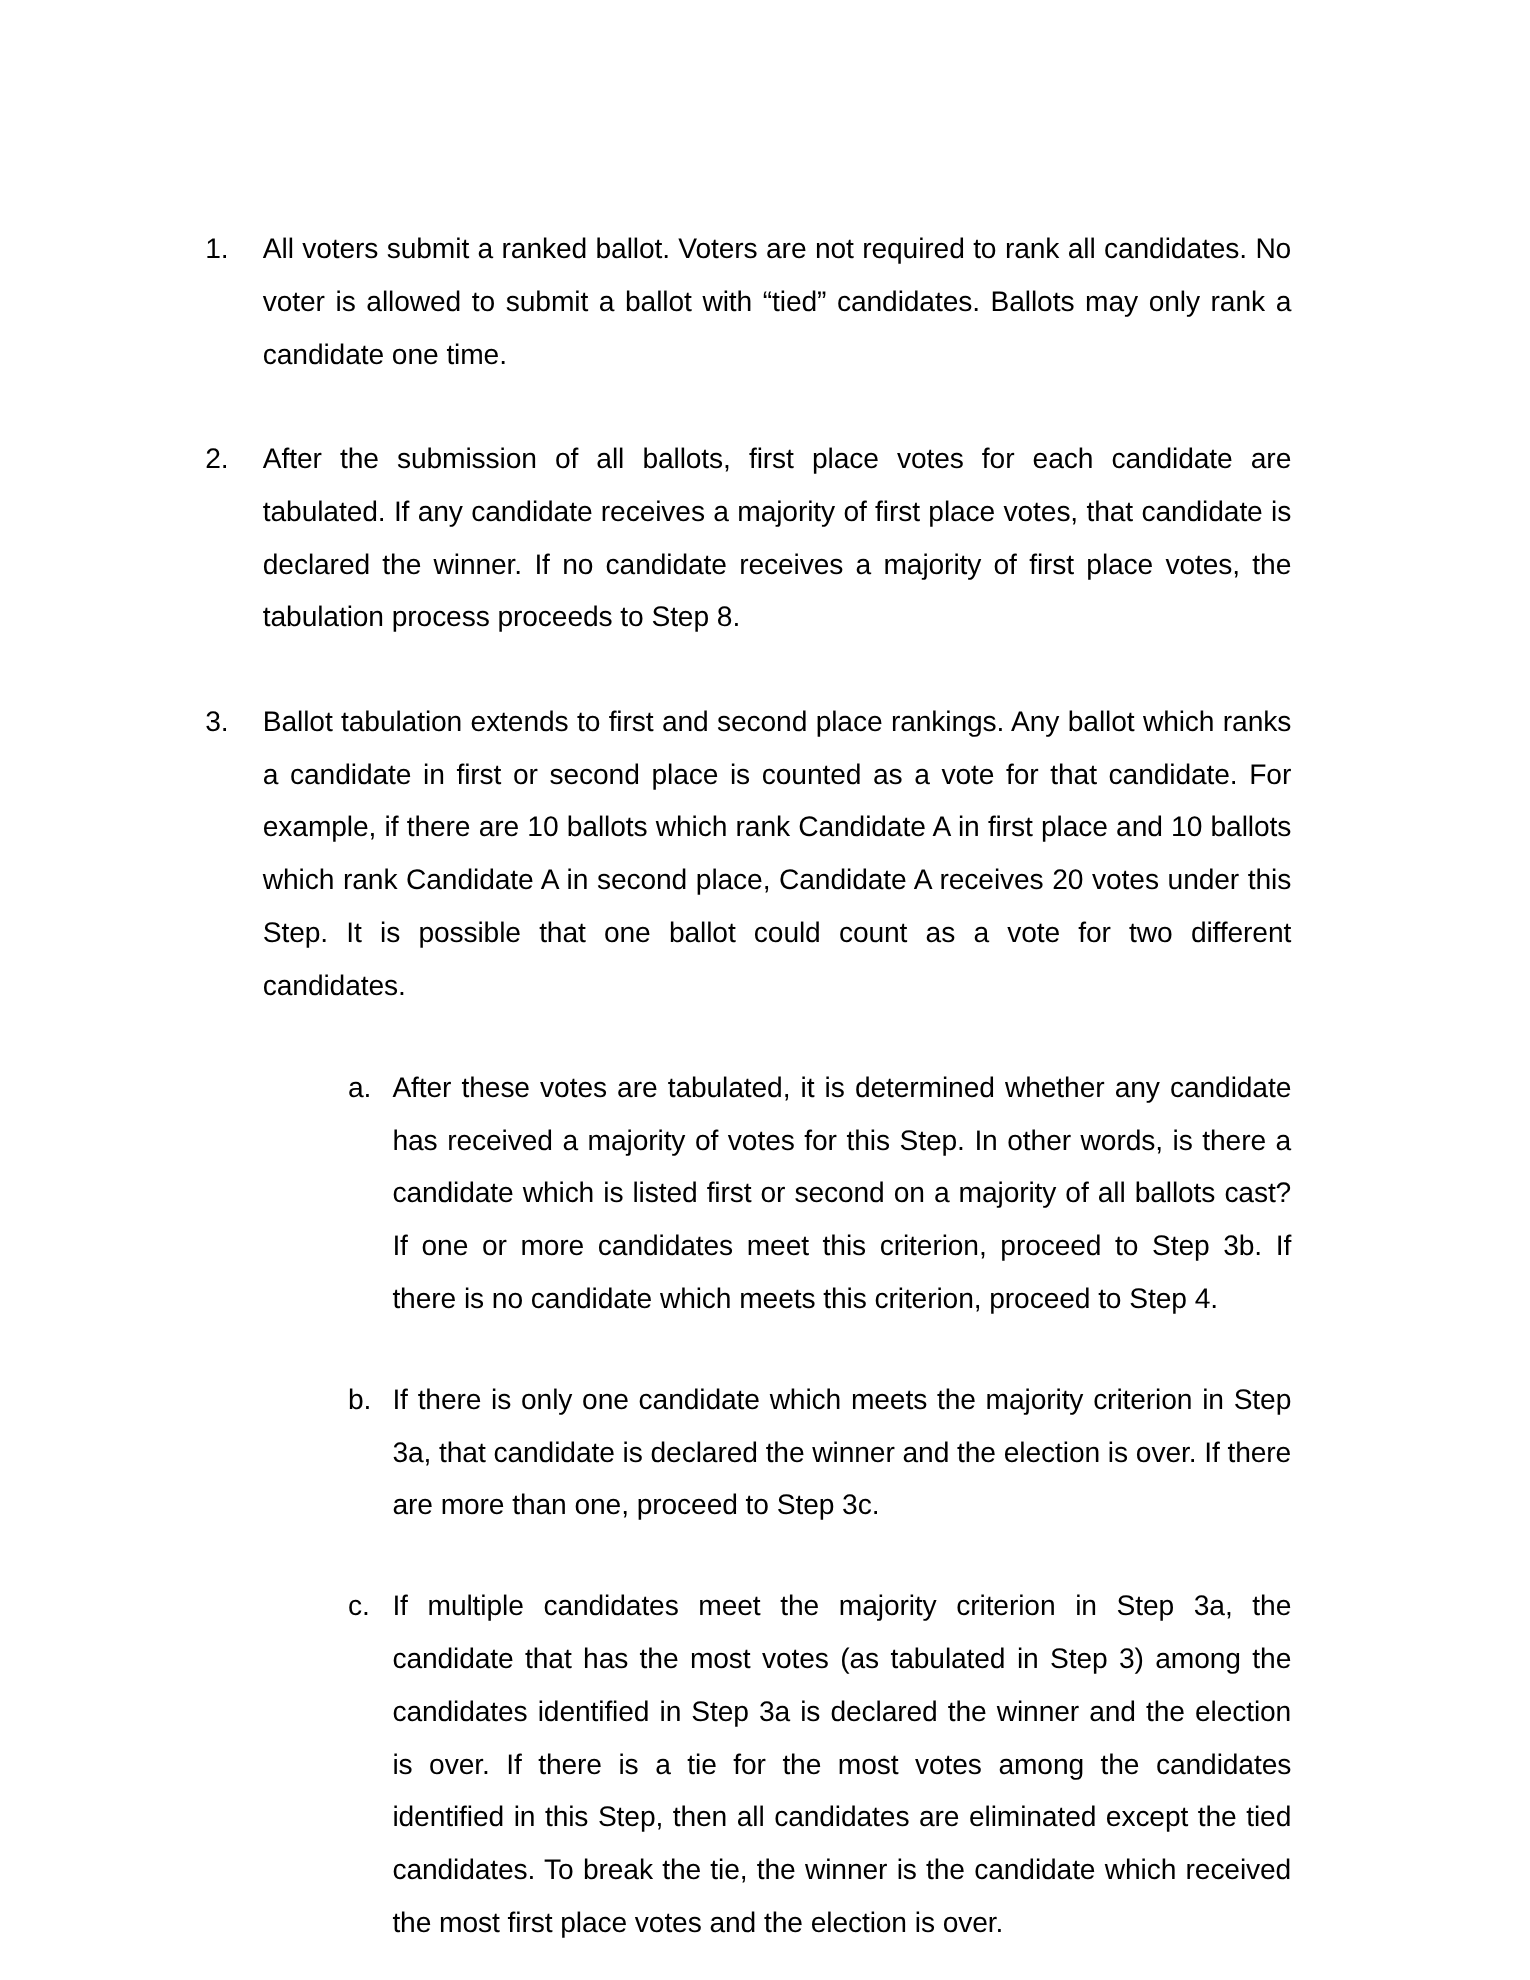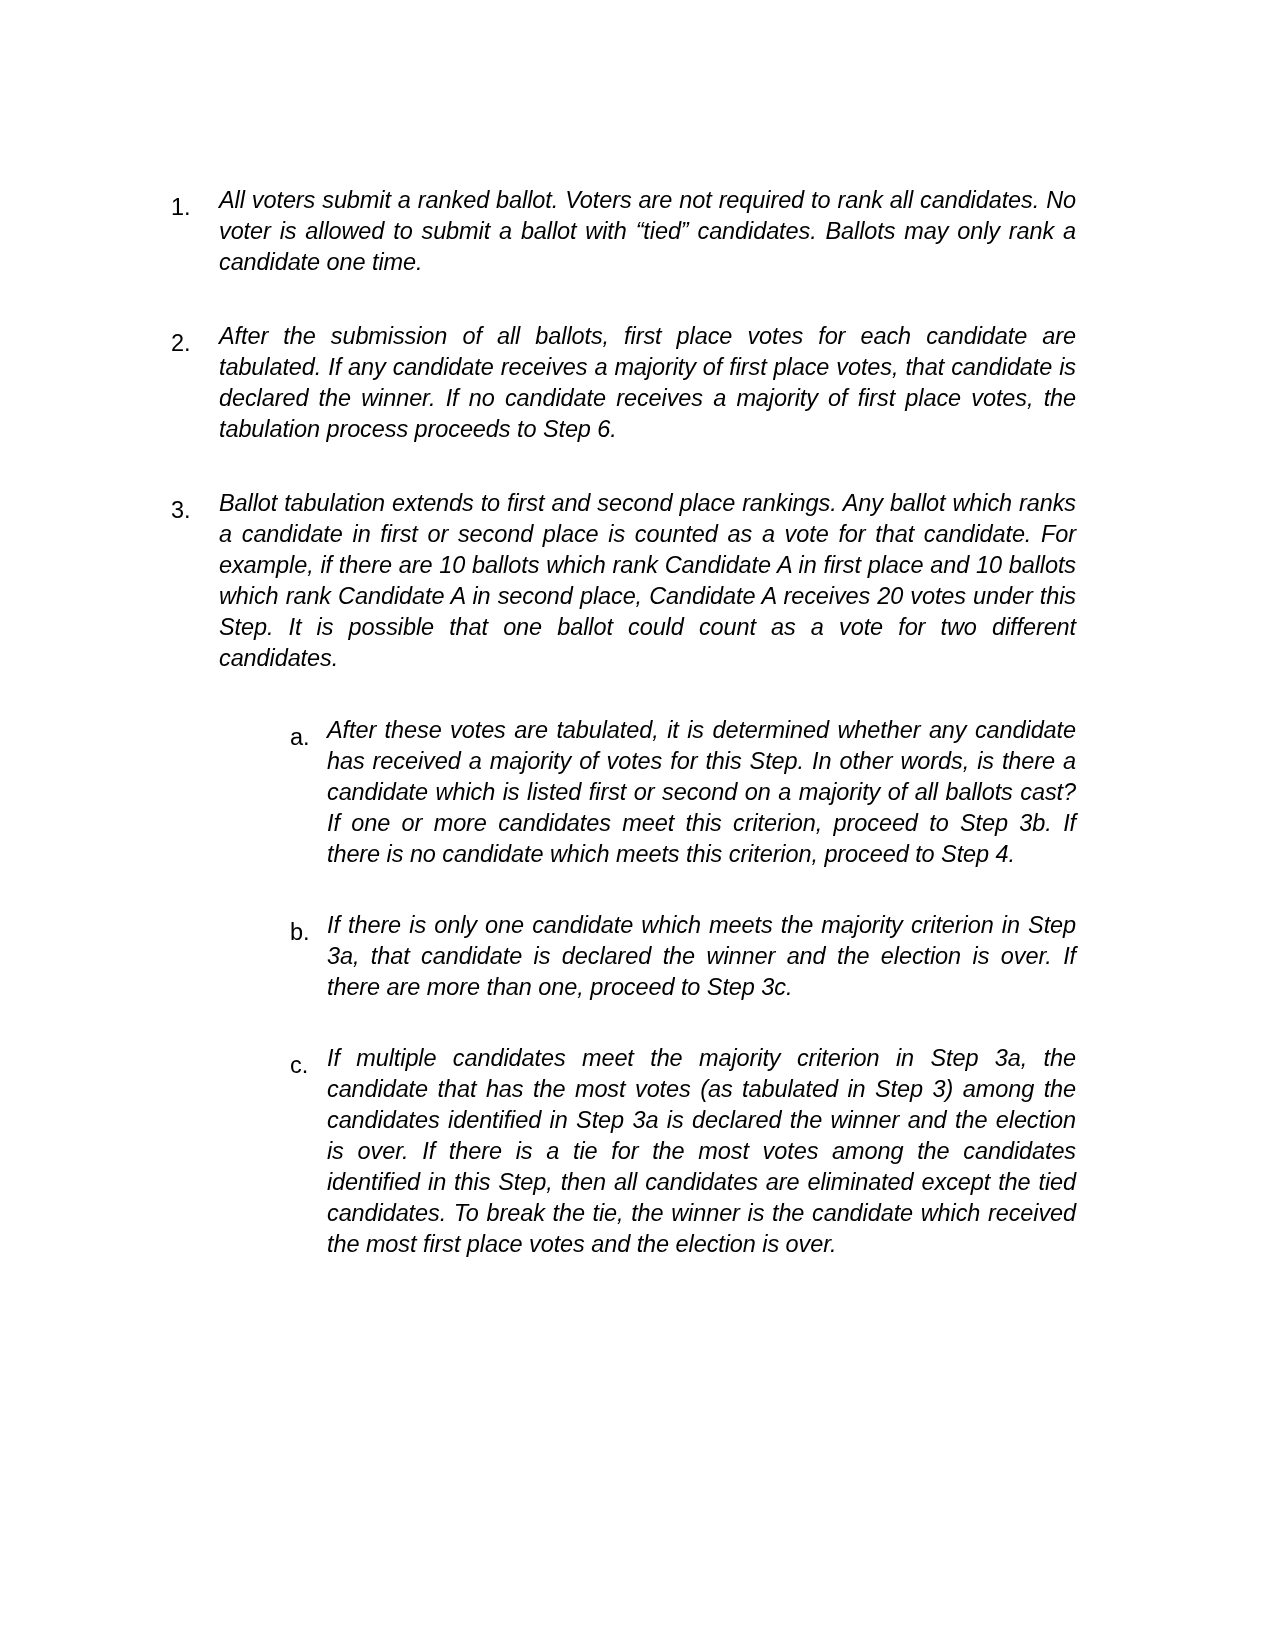--- a/index.html
+++ b/index.html
@@ -47,27 +47,26 @@
     left: 0;
     top: 0;
     width: 34px;
     text-align: left;
     font-size: 23.5px;
     line-height: 44.5px;
     letter-spacing: -0.1px;
   }
   .para {
     font-size: 23.5px;
-    line-height: 31px;
+    line-height: 44px;
     text-align: justify;
     text-justify: inter-word;
     letter-spacing: -0.1px;
     word-spacing: 0.1px;
     hyphens: none;
-    font-style: italic;
   }
   .para.last-line-left {
     text-align-last: left;
   }
 
   
   ol.level2 {
     list-style: none;
     margin: 41px 0 0 0;
     padding: 0 0 0 71px;
@@ -92,21 +91,21 @@
 
     <ol class="level1">
 
       <li>
         <span class="marker">1.</span>
         <div class="para last-line-left">All voters submit a ranked ballot.  Voters are not required to rank all candidates.  No voter is allowed to submit a ballot with “tied” candidates.  Ballots may only rank a candidate one time.</div>
       </li>
 
       <li>
         <span class="marker">2.</span>
-        <div class="para last-line-left">After the submission of all ballots, first place votes for each candidate are tabulated.  If any candidate receives a majority of first place votes, that candidate is declared the winner.  If no candidate receives a majority of first place votes, the tabulation process proceeds to Step 6.</div>
+        <div class="para last-line-left">After the submission of all ballots, first place votes for each candidate are tabulated.  If any candidate receives a majority of first place votes, that candidate is declared the winner.  If no candidate receives a majority of first place votes, the tabulation process proceeds to Step 8.</div>
       </li>
 
       <li>
         <span class="marker">3.</span>
         <div class="para last-line-left">Ballot tabulation extends to first and second place rankings.  Any ballot which ranks a candidate in first or second place is counted as a vote for that candidate.  For example, if there are 10 ballots which rank Candidate A in first place and 10 ballots which rank Candidate A in second place, Candidate A receives 20 votes under this Step.  It is possible that one ballot could count as a vote for two different candidates.</div>
 
         <ol class="level2">
           <li>
             <span class="marker">a.</span>
             <div class="para last-line-left">After these votes are tabulated, it is determined whether any candidate has received a majority of votes for this Step.  In other words, is there a candidate which is listed first or second on a majority of all ballots cast?  If one or more candidates meet this criterion, proceed to Step 3b.  If there is no candidate which meets this criterion, proceed to Step 4.</div>

